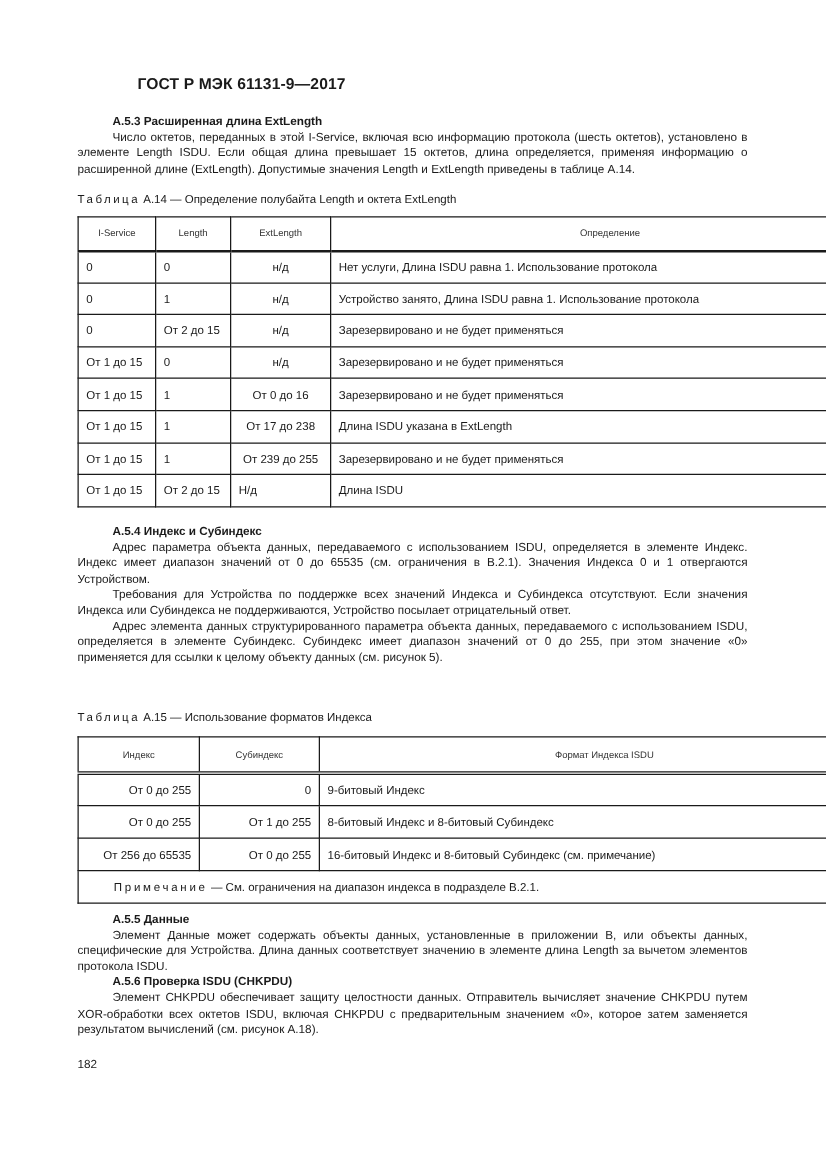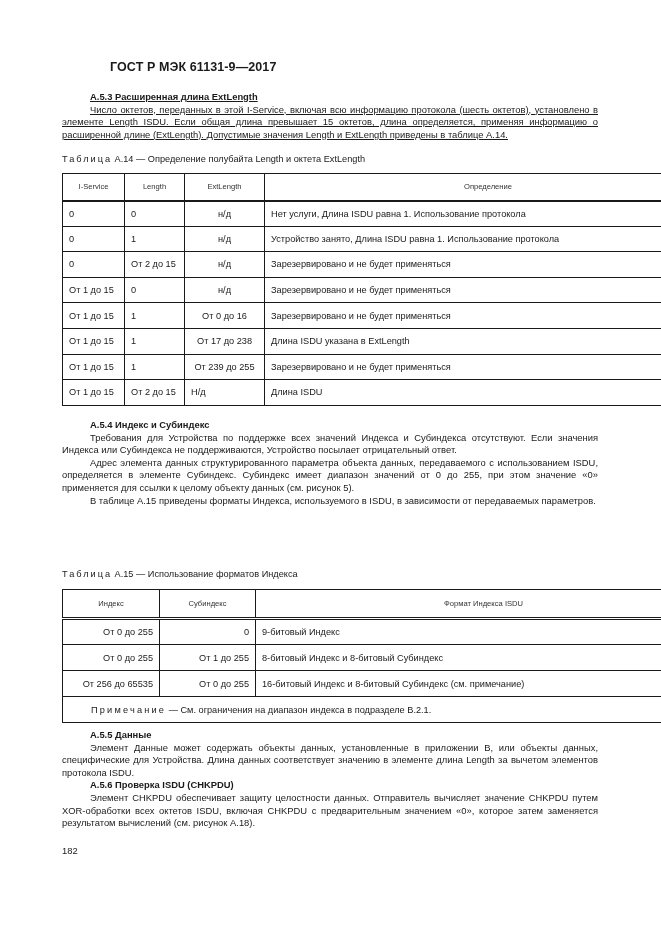--- a/index.html
+++ b/index.html
@@ -35,21 +35,21 @@
   #t15 .c { text-align: right; }
   #t15 .note { padding-left: 28px; margin-left: 20px; }
   #t15 .note .spaced { letter-spacing: 2.2px; }
   .page-number { position: absolute; left: 62px; top: 845px; font-size: 9.4px; }
 </style>
 </head>
 <body>
 
 <div class="page-header">ГОСТ Р МЭК 61131-9—2017</div>
 
-<div class="section" style="top:91px;text-decoration:underline;">
+<div class="section" style="top:91px;">
   <h3>А.5.3 Расширенная длина ExtLength</h3>
   <p>Число октетов, переданных в этой I-Service, включая всю информацию протокола (шесть октетов), установлено в элементе Length ISDU. Если общая длина превышает 15 октетов, длина определяется, применяя информацию о расширенной длине (ExtLength). Допустимые значения Length и ExtLength приведены в таблице А.14.</p>
 </div>
 
 <div class="caption" style="top:154px;">
   <span class="spaced">Таблица</span><span> А.14 — Определение полубайта Length и октета ExtLength</span>
 </div>
 
 <table class="gt" id="t14" style="top:173px;">
   <colgroup>
@@ -113,23 +113,23 @@
       <td class="l">От 1 до 15</td>
       <td class="l">От 2 до 15</td>
       <td class="l">Н/д</td>
       <td class="l">Длина ISDU</td>
     </tr>
   </tbody>
 </table>
 
 <div class="section" style="top:419px;">
   <h3>А.5.4 Индекс и Субиндекс</h3>
+  <p>Адрес параметра объекта данных, передаваемого с использованием ISDU, определяется в элементе Индекс. Индекс имеет диапазон значений от 0 до 65535 (см. ограничения в В.2.1). Значения Индекса 0 и 1 отвергаются Устройством.</p>
   <p>Требования для Устройства по поддержке всех значений Индекса и Субиндекса отсутствуют. Если значения Индекса или Субиндекса не поддерживаются, Устройство посылает отрицательный ответ.</p>
   <p>Адрес элемента данных структурированного параметра объекта данных, передаваемого с использованием ISDU, определяется в элементе Субиндекс. Субиндекс имеет диапазон значений от 0 до 255, при этом значение «0» применяется для ссылки к целому объекту данных (см. рисунок 5).</p>
-  <p>В таблице А.15 приведены форматы Индекса, используемого в ISDU, в зависимости от передаваемых параметров.</p>
 </div>
 
 <div class="caption" style="top:569px;">
   <span class="spaced">Таблица</span><span> А.15 — Использование форматов Индекса</span>
 </div>
 
 <table class="gt" id="t15" style="top:589px;">
   <colgroup>
     <col style="width:97px">
       <col style="width:96px">

